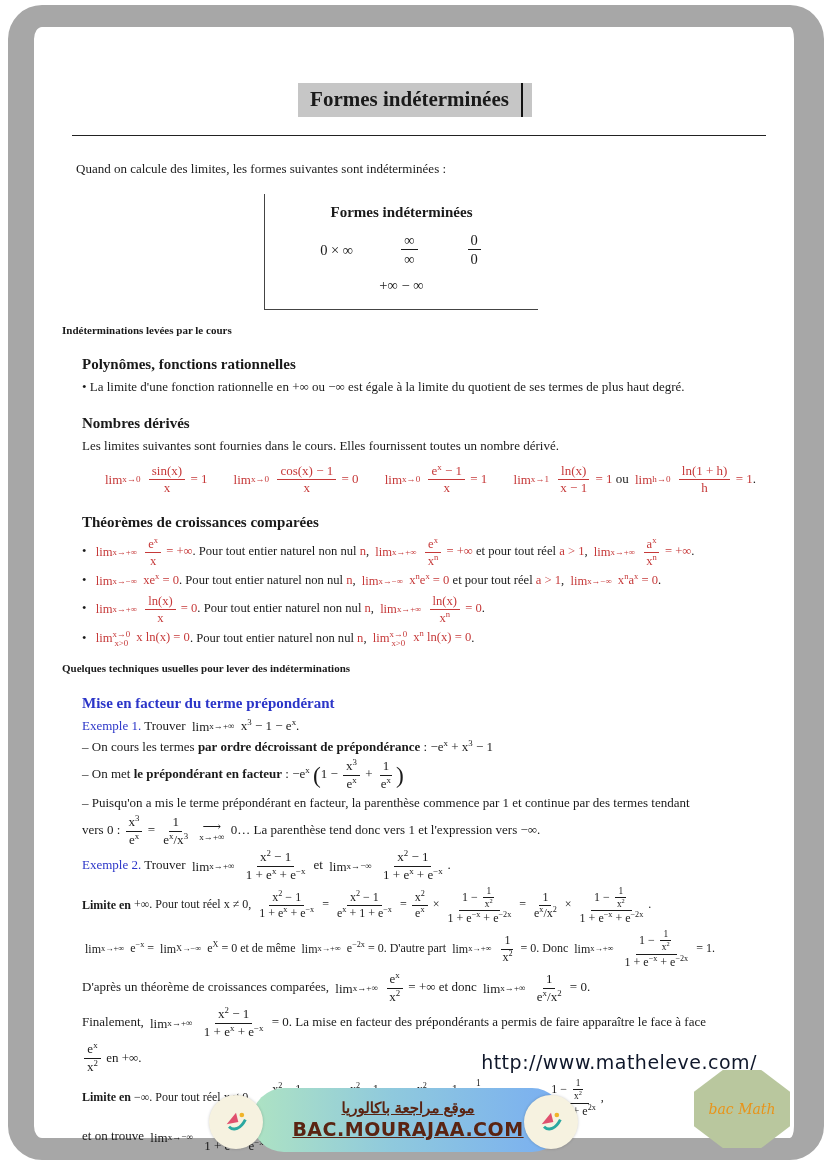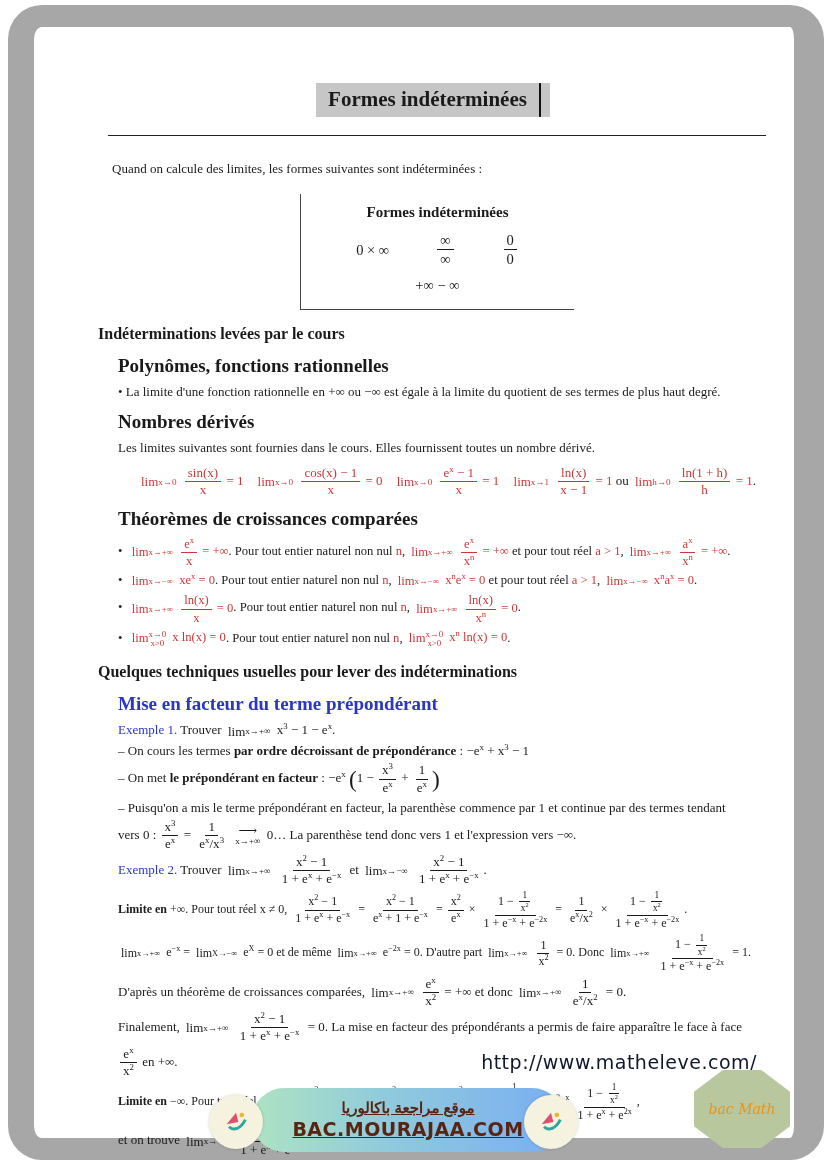--- a/index.html
+++ b/index.html
@@ -9,39 +9,39 @@
     overflow:hidden;
   }
   
   .frame{
     position:absolute;left:8px;top:5px;width:816px;height:1155px;
     box-sizing:border-box;border-style:solid;border-color:#a7a7a7;
     border-width:22px 30px 22px 26px;border-radius:34px;pointer-events:none;z-index:1;
   }
   .content{
     position:absolute;left:34px;top:27px;width:760px;height:1111px;z-index:2;
-    box-sizing:border-box;padding:56px 26px 0 64px;font-size:13px;line-height:1.4;
+    box-sizing:border-box;padding:56px 26px 0 28px;font-size:13px;line-height:1.4;
   }
   
   .title-row{display:flex;justify-content:center;align-items:stretch;height:34px;}
   .title-box{background:#c6c6c6;padding:2px 12px;font-weight:bold;font-size:21px;display:flex;align-items:center;}
   .title-vline{width:2px;background:#111;}
   .title-tail{width:9px;background:#c6c6c6;}
   .rule{border:none;border-top:1.4px solid #222;margin:18px 2px 0 10px;}
   .intro{margin:24px 0 0 14px;}
   
   .forms-box{margin:16px 0 0 202px;width:274px;box-sizing:border-box;
     border-left:1.6px solid #444;border-bottom:1.6px solid #444;padding:8px 6px 14px 6px;}
   .forms-title{text-align:center;font-weight:bold;font-size:15px;}
   .forms-row{display:flex;justify-content:center;gap:46px;align-items:center;margin-top:9px;font-size:14.5px;}
   .forms-bottom{text-align:center;margin-top:7px;font-size:14.5px;}
   
-  .h1{font-size:16px;font-weight:bold;margin-top:13px;}
+  .h1{font-size:11px;font-weight:bold;margin-top:13px;}
   .sub{margin-left:20px;}
-  .h2{font-weight:bold;font-size:19px;margin-top:8px;}
+  .h2{font-weight:bold;font-size:15px;margin-top:16px;}
   .h2.blue{color:#2b35c8;}
   .line{margin-top:3px;}
   .mline{white-space:pre-wrap;}
   .fs12{font-size:12px;}
   .formula-row{display:flex;justify-content:space-between;align-items:center;margin:9px 12px 4px 20px;}
   .gbullet{margin-top:4px;font-size:12.6px;}
   
   .seg-r{color:#c63939;}
   .seg-b{color:#1a1a1a;}
   .seg-bl{color:#2b35c8;}

